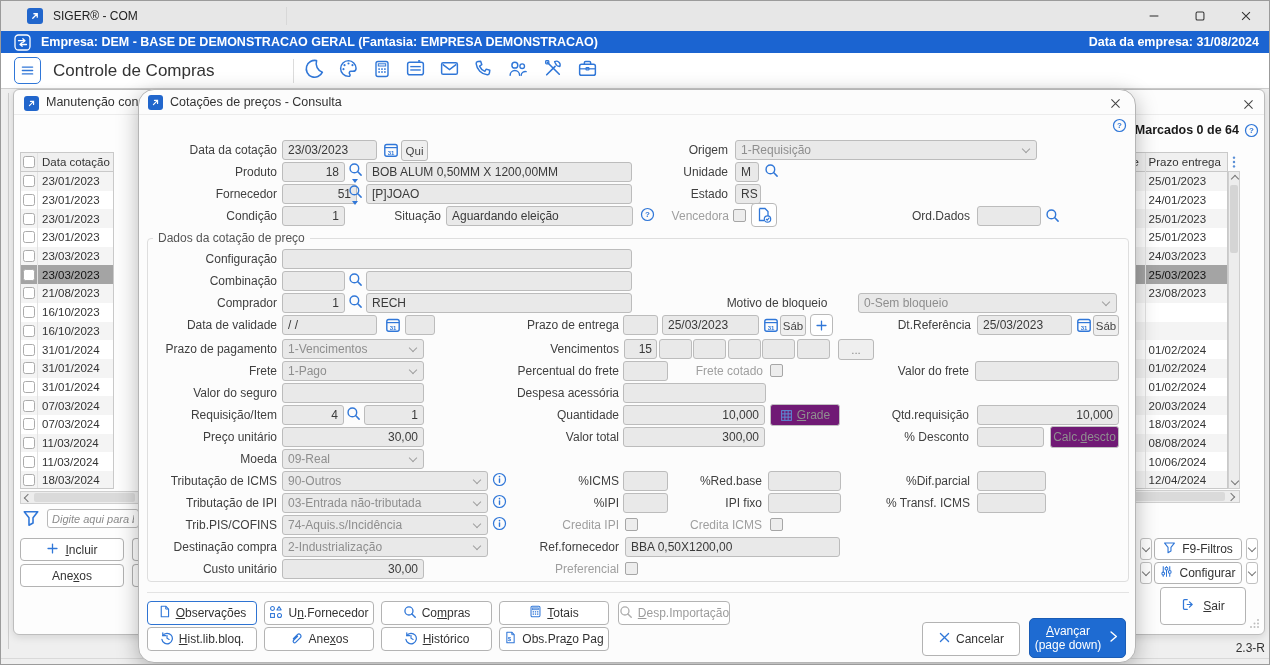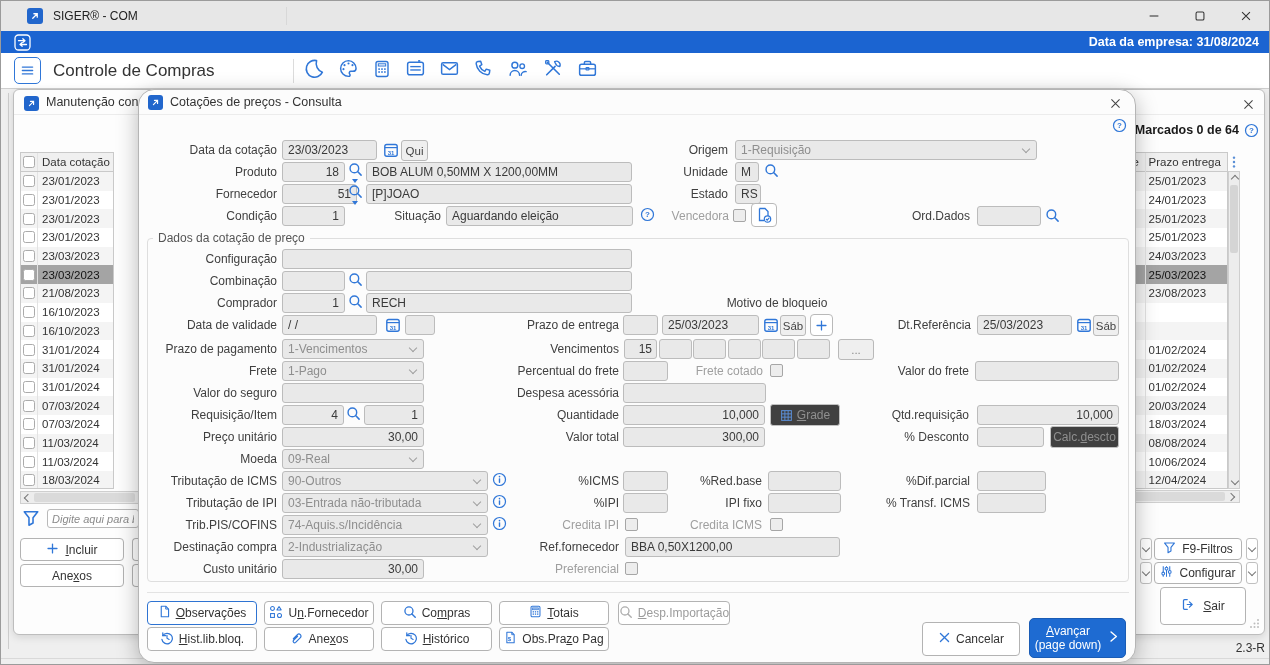--- a/index.html
+++ b/index.html
@@ -63,21 +63,21 @@
   
   .dialog{position:absolute;left:137px;top:88px;width:998px;height:574px;background:#fcfcfc;border:1px solid #b5b5b5;border-radius:16px;box-shadow:0 6px 22px rgba(0,0,0,.28);}
   .dlg-title{position:absolute;left:31px;top:5px;font-size:12.5px;color:#333;}
   .dlg-line{position:absolute;left:0;top:24px;width:100%;height:1px;background:#ececec;}
   .group{position:absolute;left:8px;top:148px;width:982px;height:344px;border:1px solid #dedede;border-radius:4px;}
   .group-lbl{position:absolute;left:14px;top:141px;background:#fcfcfc;padding:0 5px;font-size:12px;color:#555;}
   .sep{position:absolute;left:8px;top:502px;width:982px;height:1px;background:#e3e3e3;}
   .dbtn{position:absolute;height:24px;background:#fff;border:1px solid #b3b3b3;border-radius:4px;display:flex;align-items:center;justify-content:center;gap:5px;font-size:12px;color:#333;}
   .dbtn.focus{border:1.5px solid #2e73d2;}
   .dbtn.disabled{color:#9c9c9c;}
-  .gbtn{position:absolute;background:#404040;border:1px solid #c2c2c2;border-radius:3px;color:#8f8f8f;font-size:12px;display:flex;align-items:center;justify-content:center;gap:4px;}
+  .gbtn{position:absolute;background:#701a75;border:1px solid #c2c2c2;border-radius:3px;color:#8f8f8f;font-size:12px;display:flex;align-items:center;justify-content:center;gap:4px;}
   .primary{position:absolute;background:#1e6bd2;border:1px solid #1a5cb5;border-radius:5px;color:#fff;display:flex;align-items:center;justify-content:center;gap:6px;}
   .primary .two{display:flex;flex-direction:column;align-items:center;font-size:12px;line-height:14px;}
   .vencwrap{position:absolute;left:485px;top:249px;display:flex;gap:1.6px;}
   .vbox{width:33px;height:20px;background:#e9e9e9;border:1px solid #bcbcbc;border-radius:3px;font-size:12px;color:#3a3a3a;line-height:18px;text-align:right;padding:0 4px;}
   .subchev{position:absolute;width:0;height:0;border-left:3.5px solid transparent;border-right:3.5px solid transparent;border-top:4.5px solid #3077d8;}
   .closex{position:absolute;width:16px;height:16px;display:flex;align-items:center;justify-content:center;}
   .grip{position:absolute;}
 </style>
 </head>
 <body>
@@ -112,20 +112,21 @@
   </div>
 
   <div class="companybar">
     <span class="syncicon">
       <svg width="17" height="17" viewBox="0 0 17 17">
           <rect x="1" y="1" width="15" height="15" rx="3.5" fill="none" stroke="#fff" stroke-width="1.3"></rect>
           <path d="M4.5 6.7 H10.5 M8.8 4.8 L11 6.7 L8.8 8.4" fill="none" stroke="#fff" stroke-width="1.3" stroke-linecap="round" stroke-linejoin="round"></path>
           <path d="M12.5 10.5 H6.5 M8.2 8.6 L6 10.5 L8.2 12.2" fill="none" stroke="#fff" stroke-width="1.3" stroke-linecap="round" stroke-linejoin="round"></path>
         </svg>
     </span>
+    <span class="txt">Empresa: DEM - BASE DE DEMONSTRACAO GERAL (Fantasia: EMPRESA DEMONSTRACAO)</span>
     <span class="right">Data da empresa: 31/08/2024</span>
   </div>
 
   <div class="toolbar">
     <div class="hamb">
       <svg width="17" height="17" viewBox="0 0 20 20">
           <g stroke="#3077d8" stroke-width="1.7" stroke-linecap="round">
             <line x1="4" y1="6" x2="16" y2="6"></line>
             <line x1="4" y1="10" x2="16" y2="10"></line>
             <line x1="4" y1="14" x2="16" y2="14"></line>
@@ -598,20 +599,21 @@
     <span class="fld" style="left:227px;top:181px;width:266px;"></span>
 
     <span class="lbl" style="left:8px;top:203px;width:130px;">Comprador</span>
     <span class="fld num" style="left:143px;top:203px;width:63px;">1</span>
     <span class="sic" style="left:209px;top:204px;"><svg width="15" height="15" viewBox="0 0 16 16">
           <circle cx="6.8" cy="6.8" r="4.6" fill="none" stroke="#3077d8" stroke-width="1.5"></circle>
           <line x1="10.2" y1="10.2" x2="14" y2="14" stroke="#3077d8" stroke-width="1.6" stroke-linecap="round"></line>
         </svg></span>
     <span class="fld" style="left:227px;top:203px;width:266px;">RECH</span>
     <span class="lbl" style="left:563px;top:203px;width:150px;text-align:center;">Motivo de bloqueio</span>
+    <span class="dd" style="left:719px;top:203px;width:259px;"><span>0-Sem bloqueio</span><span class="chev"></span></span>
 
     <span class="lbl" style="left:8px;top:225px;width:130px;">Data de validade</span>
     <span class="fld" style="left:143px;top:225px;width:95px;">/ /</span>
     <span class="cal" style="left:246px;top:227px;"><svg width="16" height="16" viewBox="0 0 16 16">
           <rect x="1.8" y="2.5" width="12.4" height="11.8" rx="2" fill="none" stroke="#3077d8" stroke-width="1.4"></rect>
           <line x1="1.8" y1="5.6" x2="14.2" y2="5.6" stroke="#3077d8" stroke-width="1.2"></line>
           <text x="8" y="12.6" text-anchor="middle" font-size="6" font-weight="bold" fill="#3077d8" font-family="Liberation Sans, sans-serif">31</text>
         </svg></span>
     <span class="fld" style="left:266px;top:225px;width:30px;"></span>
     <span class="lbl" style="left:330px;top:225px;width:150px;">Prazo de entrega</span>

